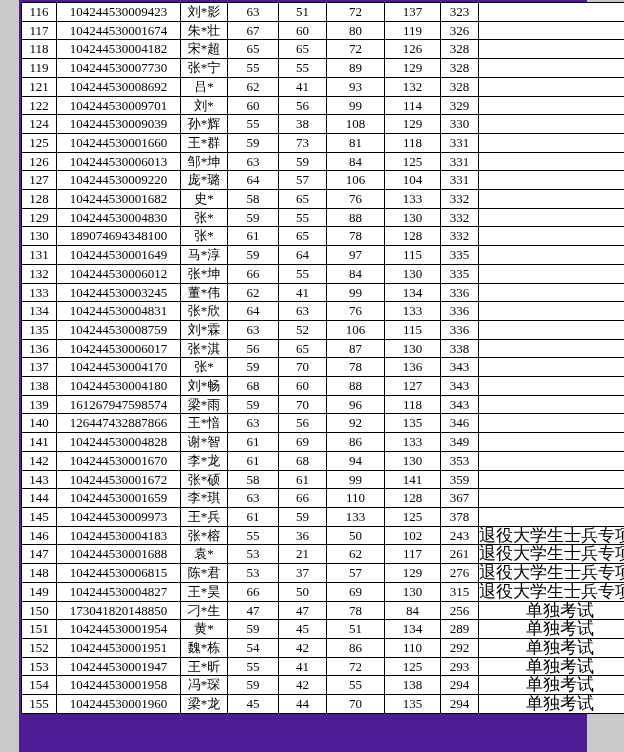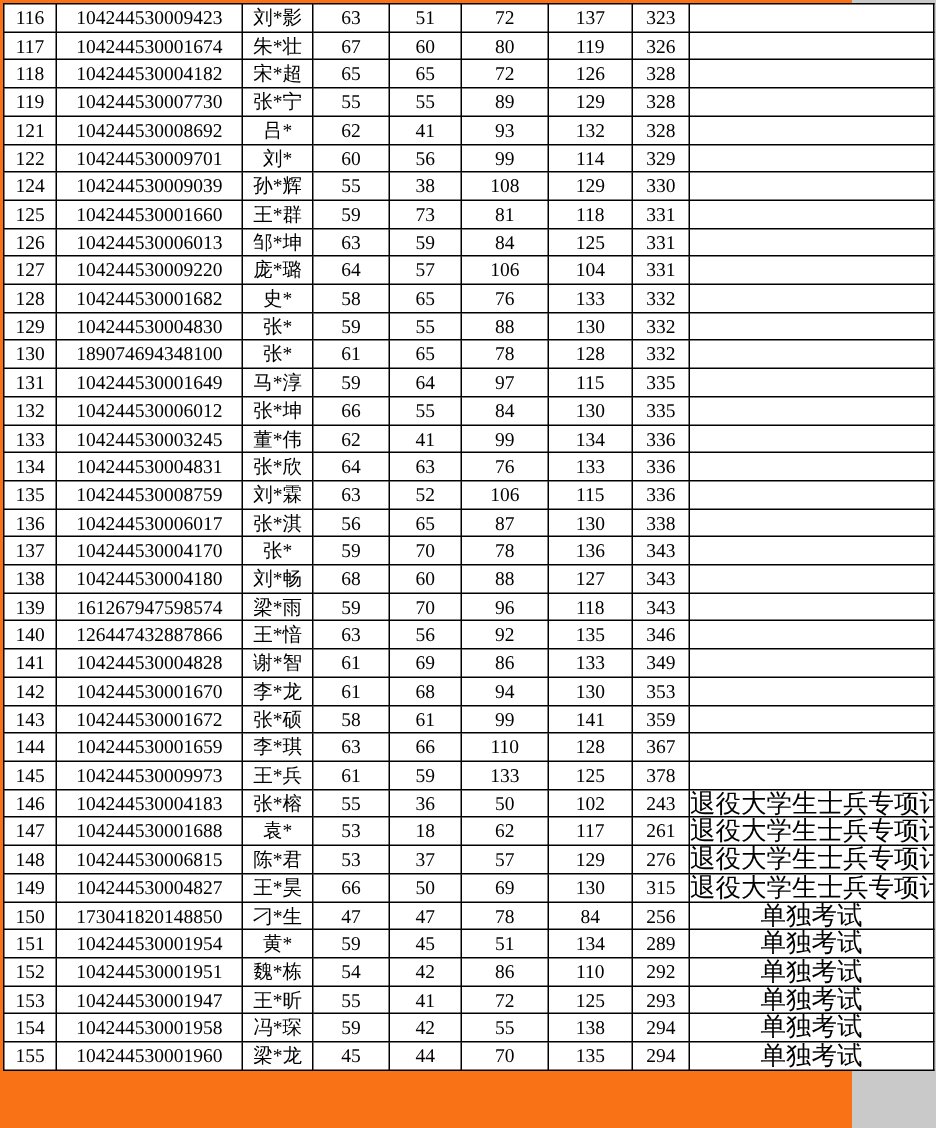--- a/index.html
+++ b/index.html
@@ -6,22 +6,23 @@
     margin: 0;
     padding: 0;
     width: 624px;
     height: 752px;
     overflow: hidden;
     background: #c9c9c9;
   }
   .page {
     width: 568px;
     height: 752px;
-    background: #f97316;
+    background: #4c1d95;
     position: relative;
+    margin-left: 19px;
   }
   table.score-table {
     border-collapse: collapse;
     table-layout: fixed;
     position: absolute;
     left: 2px;
     top: 2px;
     width: 620px;
     background: #ffffff;
     font-family: "Liberation Serif", "DejaVu Serif", serif;
@@ -383,21 +384,21 @@
           <td class="score-3-cell">50</td>
           <td class="score-4-cell">102</td>
           <td class="total-score-cell">243</td>
           <td class="remark-cell">退役大学生士兵专项计划</td>
         </tr>
         <tr>
           <td class="row-number-cell">147</td>
           <td class="candidate-id-cell">104244530001688</td>
           <td class="name-cell">袁*</td>
           <td class="score-1-cell">53</td>
-          <td class="score-2-cell">18</td>
+          <td class="score-2-cell">21</td>
           <td class="score-3-cell">62</td>
           <td class="score-4-cell">117</td>
           <td class="total-score-cell">261</td>
           <td class="remark-cell">退役大学生士兵专项计划</td>
         </tr>
         <tr>
           <td class="row-number-cell">148</td>
           <td class="candidate-id-cell">104244530006815</td>
           <td class="name-cell">陈*君</td>
           <td class="score-1-cell">53</td>

